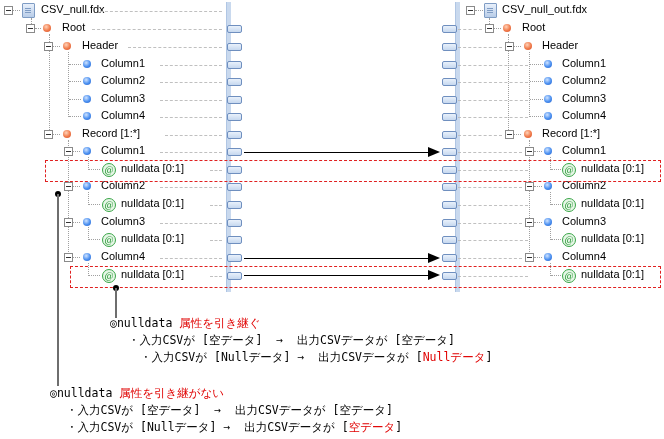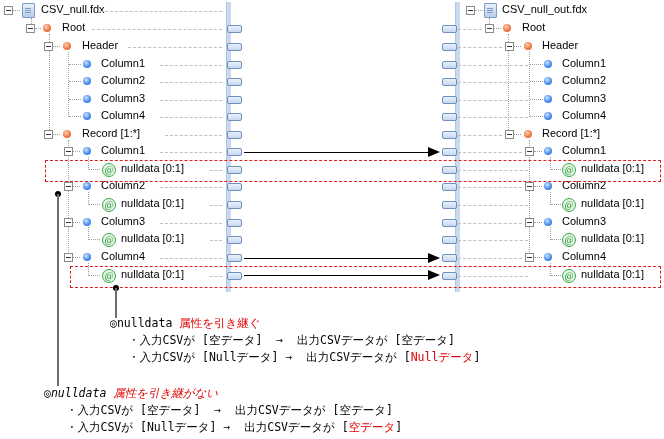--- a/index.html
+++ b/index.html
@@ -274,20 +274,20 @@
 <div class="redbox" style="left:70px;top:266px;width:589px;height:20px;"></div>
 
 <div class="leader-dot" style="left:55px;top:191px;"></div>
 <div class="leader" style="left:57px;top:194px;height:192px;"></div>
 <div class="leader-dot" style="left:113px;top:285px;"></div>
 <div class="leader" style="left:115px;top:288px;height:30px;"></div>
 
 <div>
   <div class="note" style="left:110px;top:315px;"><span>◎nulldata </span><span class="red">属性を引き継ぐ</span></div>
   <div class="note" style="left:128px;top:332px;">・入力CSVが [空データ]  →  出力CSVデータが [空データ]</div>
-  <div class="note" style="left:128px;top:349px;"><span>・入力CSVが [Nullデータ] →  出力CSVデータが [</span><span class="red">Nullデータ</span><span>]</span></div>
-</div>
-
-<div>
-  <div class="note" style="left:44px;top:385px;font-style:italic;"><span>◎nulldata </span><span class="red">属性を引き継がない</span></div>
+  <div class="note" style="left:140px;top:349px;"><span>・入力CSVが [Nullデータ] →  出力CSVデータが [</span><span class="red">Nullデータ</span><span>]</span></div>
+</div>
+
+<div>
+  <div class="note" style="left:50px;top:385px;"><span>◎nulldata </span><span class="red">属性を引き継がない</span></div>
   <div class="note" style="left:66px;top:402px;">・入力CSVが [空データ]  →  出力CSVデータが [空データ]</div>
   <div class="note" style="left:66px;top:419px;"><span>・入力CSVが [Nullデータ] →  出力CSVデータが [</span><span class="red">空データ</span><span>]</span></div>
 </div>
 
 </body></html>

